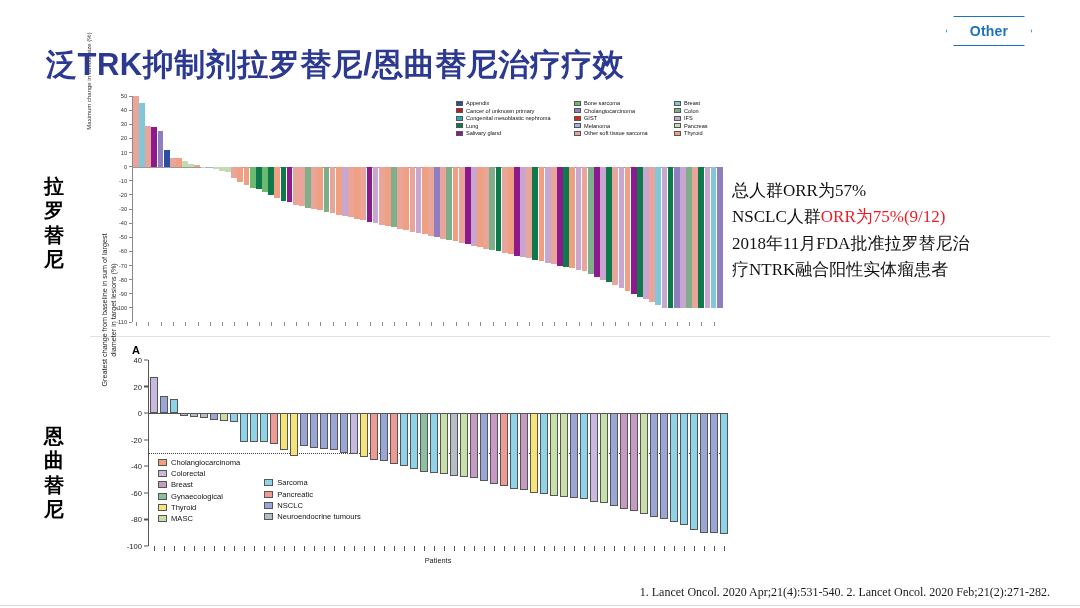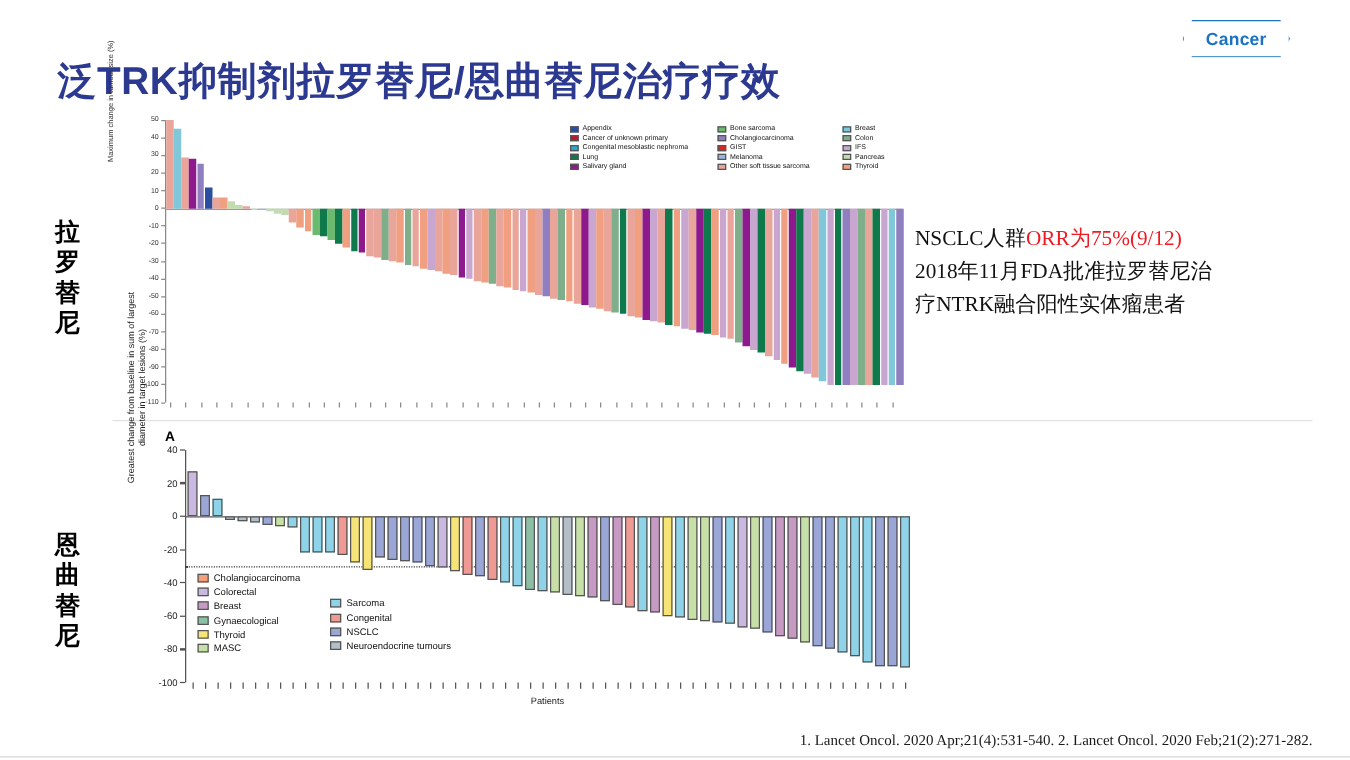--- a/index.html
+++ b/index.html
@@ -215,21 +215,21 @@
   .c2-leg-sw { width: 9px; height: 7px; border: .8px solid #555; flex: none; }
 </style>
 </head>
 <body>
 
 <div class="slide">
 
   <div class="roche-logo">
     <div class="roche-hex"></div>
     <div class="roche-hex-inner"></div>
-    <div class="roche-text">Cancer</div>
+    <div class="roche-text">Other</div>
   </div>
 
   <div class="slide-title">泛TRK抑制剂拉罗替尼/恩曲替尼治疗疗效</div>
 
 
   <div class="drug-label l1">
       <span>拉</span>
       <span>罗</span>
       <span>替</span>
       <span>尼</span>
@@ -727,35 +727,36 @@
             <span>MASC</span>
           </div>
         </div>
       <div class="c2-legcol right" id="c2-leg-r">
           <div class="c2-leg-item">
             <span class="c2-leg-sw" style="background: rgb(142, 211, 232);"></span>
             <span>Sarcoma</span>
           </div>
           <div class="c2-leg-item">
             <span class="c2-leg-sw" style="background: rgb(239, 154, 148);"></span>
-            <span>Congenital</span>
+            <span>Pancreatic</span>
           </div>
           <div class="c2-leg-item">
             <span class="c2-leg-sw" style="background: rgb(154, 166, 214);"></span>
             <span>NSCLC</span>
           </div>
           <div class="c2-leg-item">
             <span class="c2-leg-sw" style="background: rgb(179, 190, 198);"></span>
             <span>Neuroendocrine tumours</span>
           </div>
         </div>
     </div>
   </div>
 
   <div class="note-block n1" id="note-1">
+      <div class="note-line">总人群ORR为57%</div>
       <div class="note-line"><span>NSCLC人群</span><span class="hl">ORR为75%(9/12)</span></div>
       <div class="note-line">2018年11月FDA批准拉罗替尼治</div>
       <div class="note-line">疗NTRK融合阳性实体瘤患者</div>
     </div>
 
   <div class="footer-rule"></div>
   <div class="footer-cite">1. Lancet Oncol. 2020 Apr;21(4):531-540. 2. Lancet Oncol. 2020 Feb;21(2):271-282.</div>
 
 </div>
 

